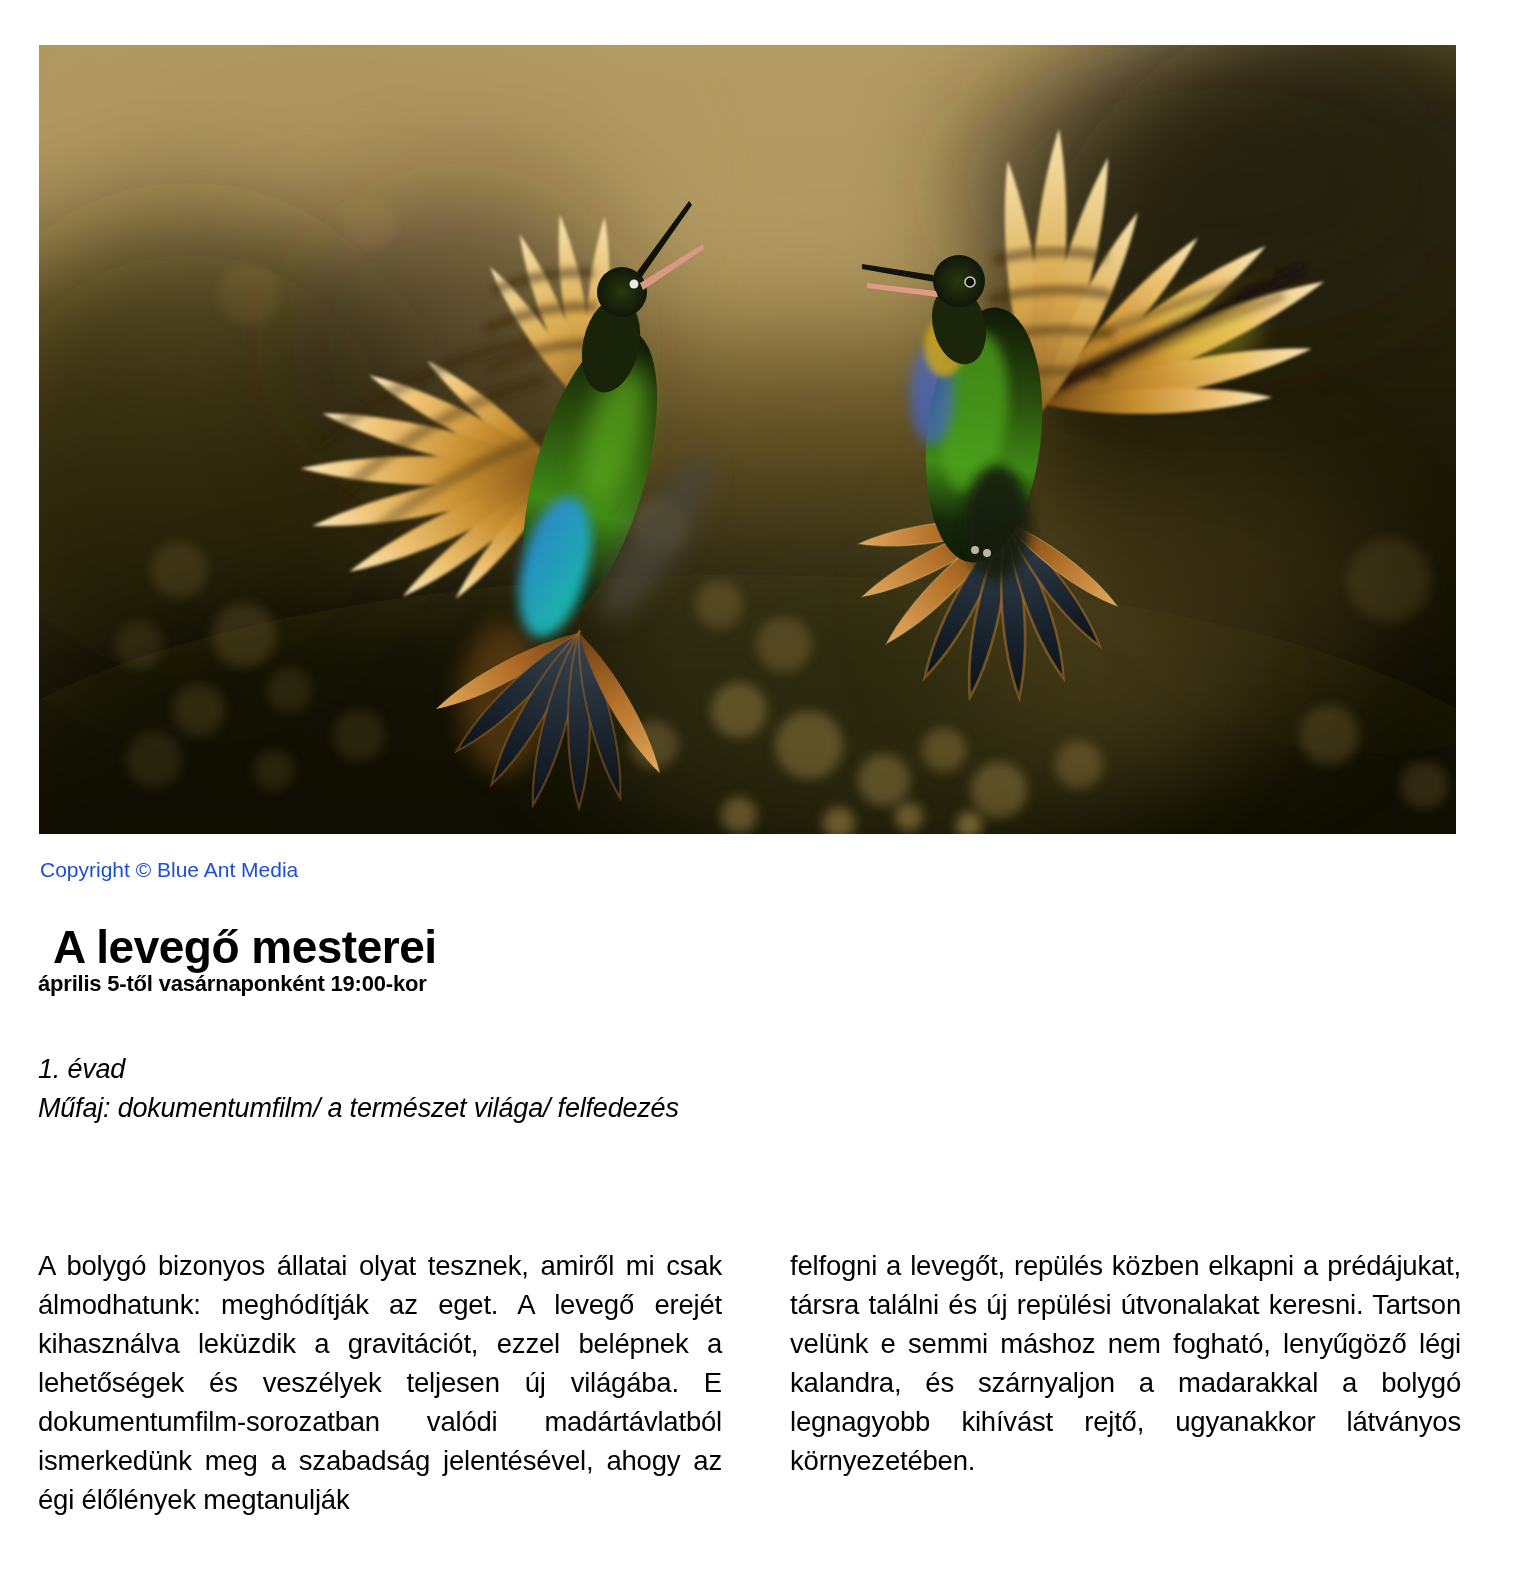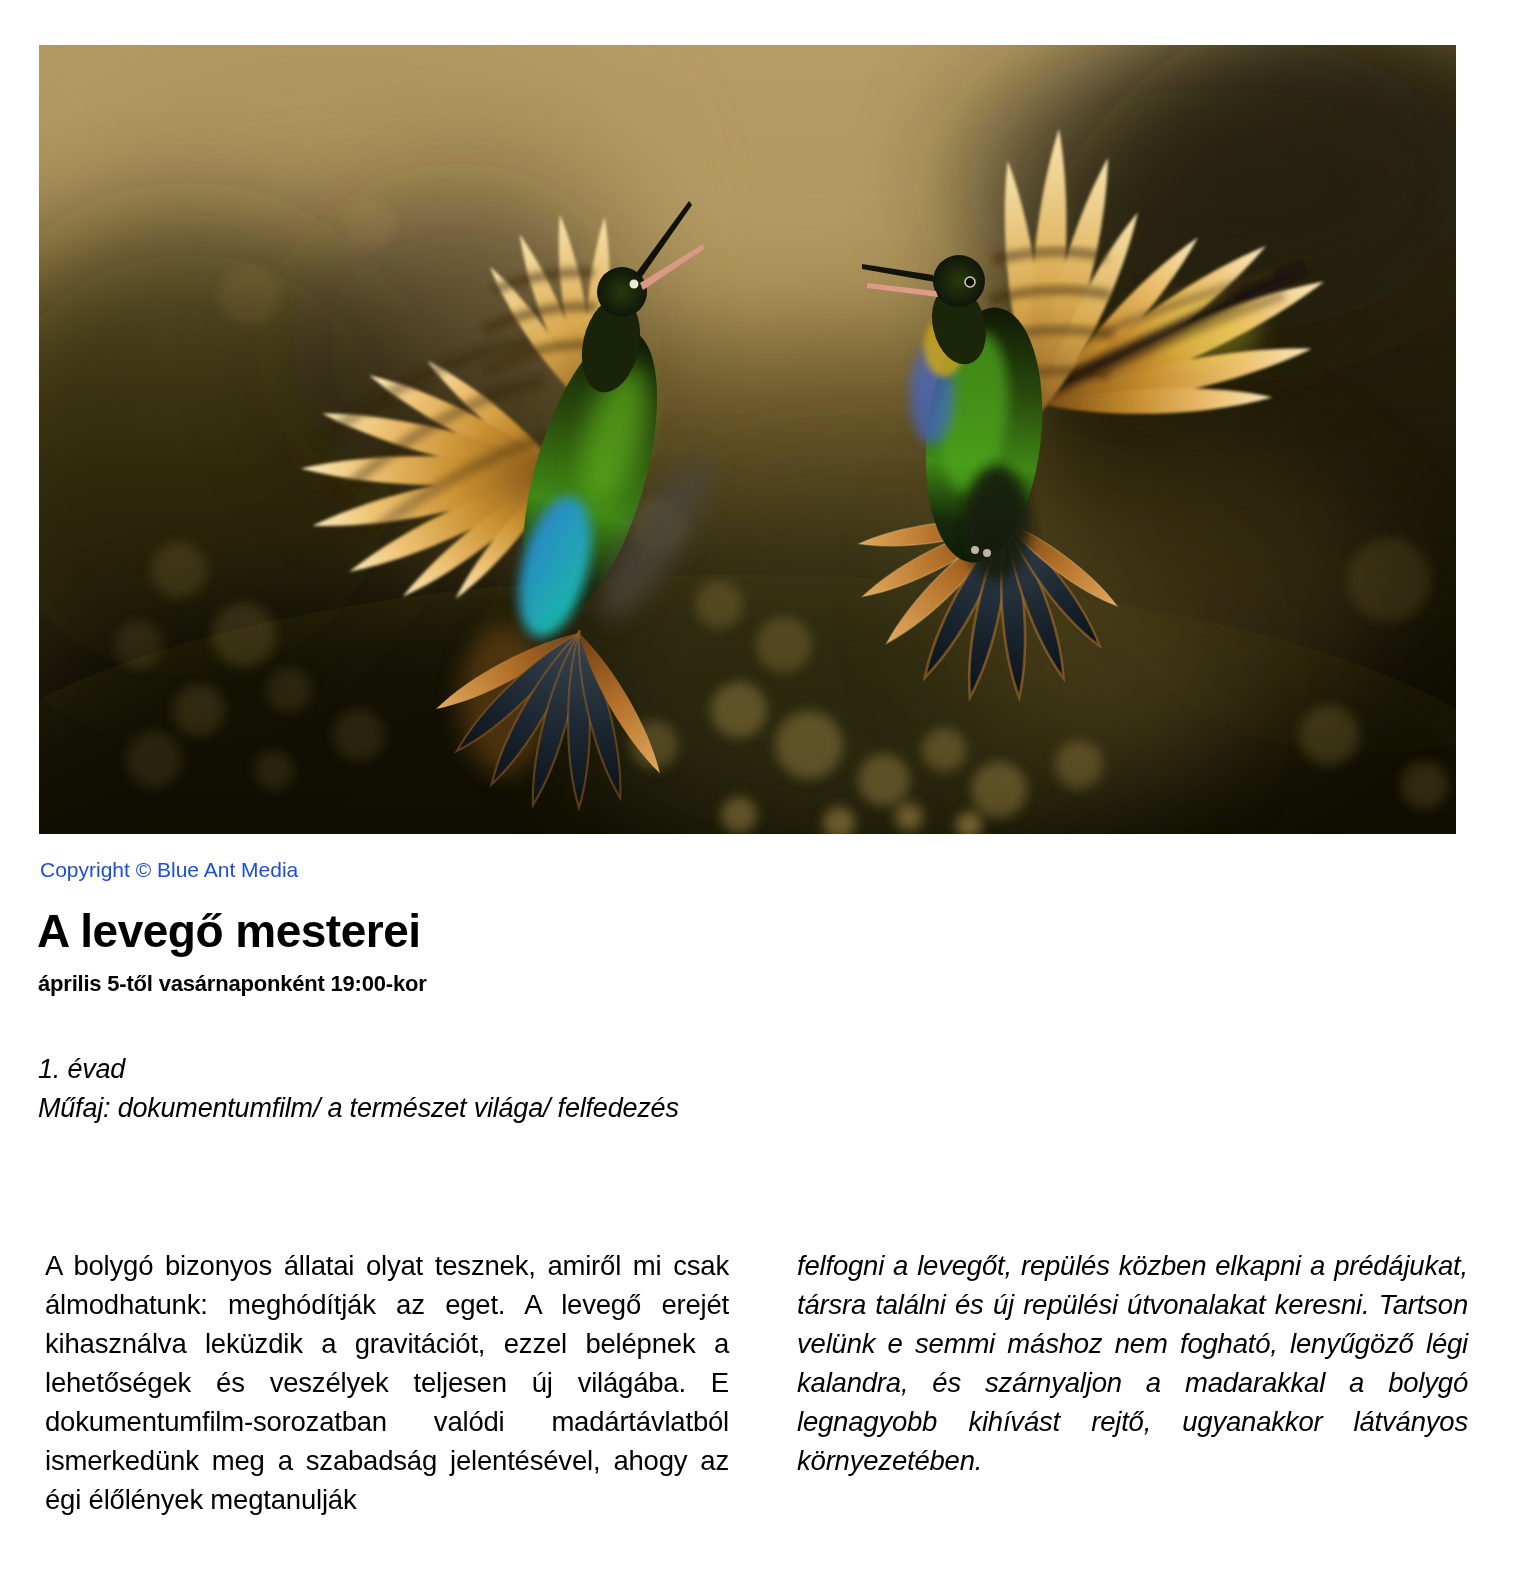--- a/index.html
+++ b/index.html
@@ -21,27 +21,27 @@
   }
   .subtitle{
     position:absolute;left:38px;top:971px;font-size:22px;font-weight:700;
     letter-spacing:-0.2px;
   }
   .meta{
     position:absolute;left:38px;top:1050px;font-size:27px;font-style:italic;
     line-height:38.5px;letter-spacing:-0.2px;
   }
   .columns{
-    position:absolute;left:38px;top:1246px;width:1423px;display:flex;gap:68px;margin-left:7px;
+    position:absolute;left:38px;top:1246px;width:1423px;display:flex;gap:68px;
   }
   .col{
     font-size:27.5px;line-height:39px;text-align:justify;letter-spacing:-0.2px;
   }
   .col-left{width:684px;}
-  .col-right{width:671px;font-style:italic;}
+  .col-right{width:671px;}
 </style>
 </head>
 <body>
 
 <div class="photo-frame">
   <svg viewBox="0 0 1417 789" preserveAspectRatio="none">
     <defs>
       <linearGradient id="gBg" x1="0" y1="0" x2="0" y2="1">
         <stop offset="0" stop-color="#a8925c"></stop>
         <stop offset="0.3" stop-color="#8f7840"></stop>
@@ -257,21 +257,21 @@
         <circle cx="931" cy="237" r="5" fill="#0c0f08" stroke="#d8d2c2" stroke-width="1.5"></circle>
         <polygon points="894,230 823,219 823,224 896,237" fill="#11140a"></polygon>
         <polygon points="897,246 828,238 828,243 899,252" fill="#e09a88"></polygon>
       </g>
     </g>
   </svg>
 </div>
 
 <div class="caption">Copyright © Blue Ant Media</div>
 
-<h1 class="title" style="margin:0">A levegő mesterei</h1>
+<h1 class="title" style="margin:16px">A levegő mesterei</h1>
 
 <div class="subtitle">április 5-től vasárnaponként 19:00-kor</div>
 
 <div class="meta">
   <div>1. évad</div>
   <div>Műfaj: dokumentumfilm/ a természet világa/ felfedezés</div>
 </div>
 
 <div class="columns">
   <div class="col col-left">A bolygó bizonyos állatai olyat tesznek, amiről mi csak álmodhatunk: meghódítják az eget. A levegő erejét kihasználva leküzdik a gravitációt, ezzel belépnek a lehetőségek és veszélyek teljesen új világába. E dokumentumfilm-sorozatban valódi madártávlatból ismerkedünk meg a szabadság jelentésével, ahogy az égi élőlények megtanulják</div>

